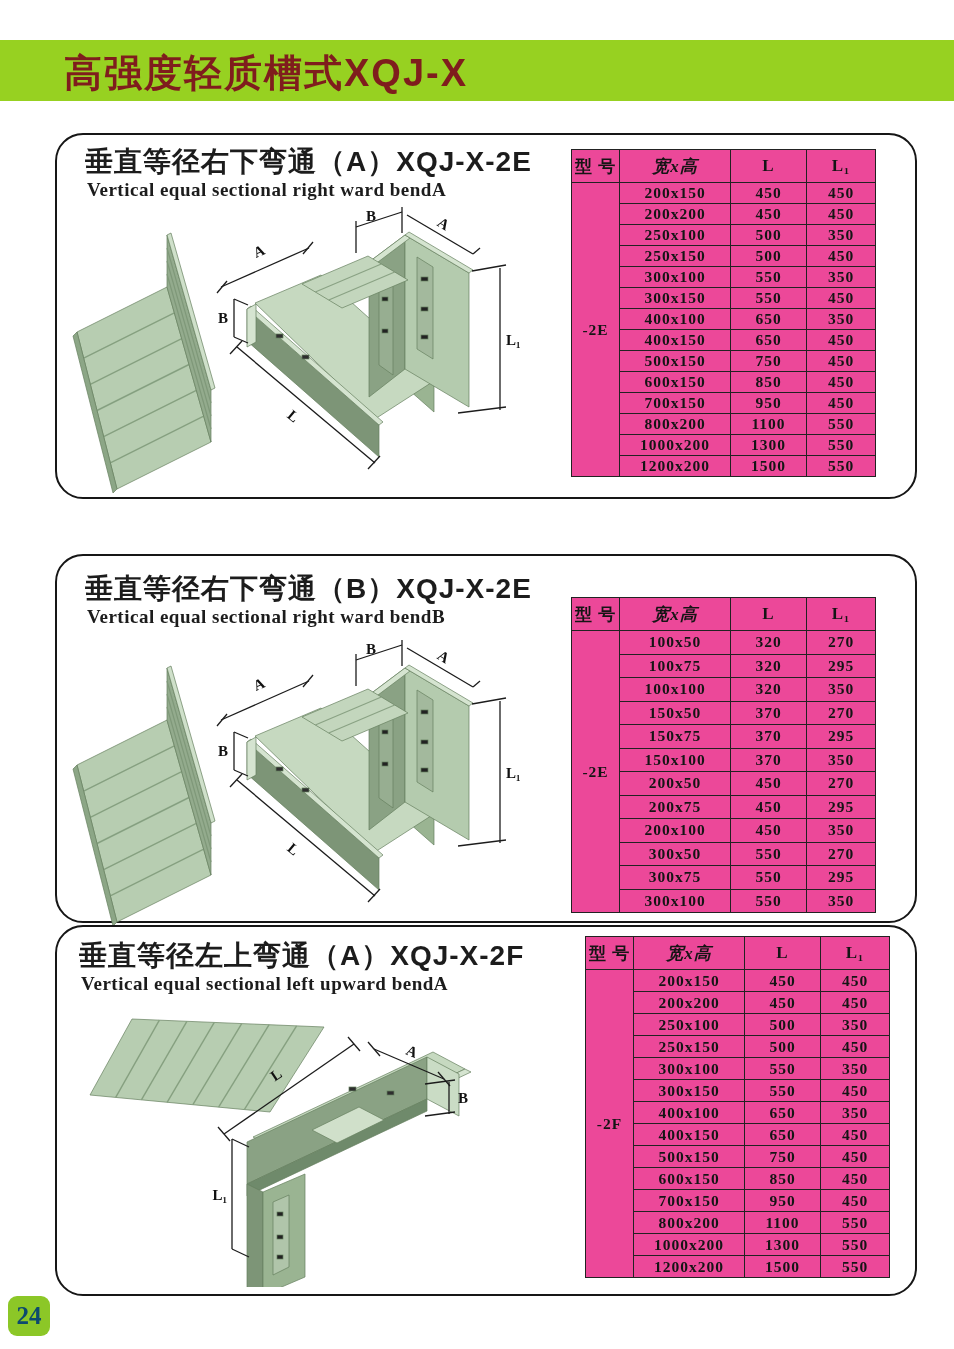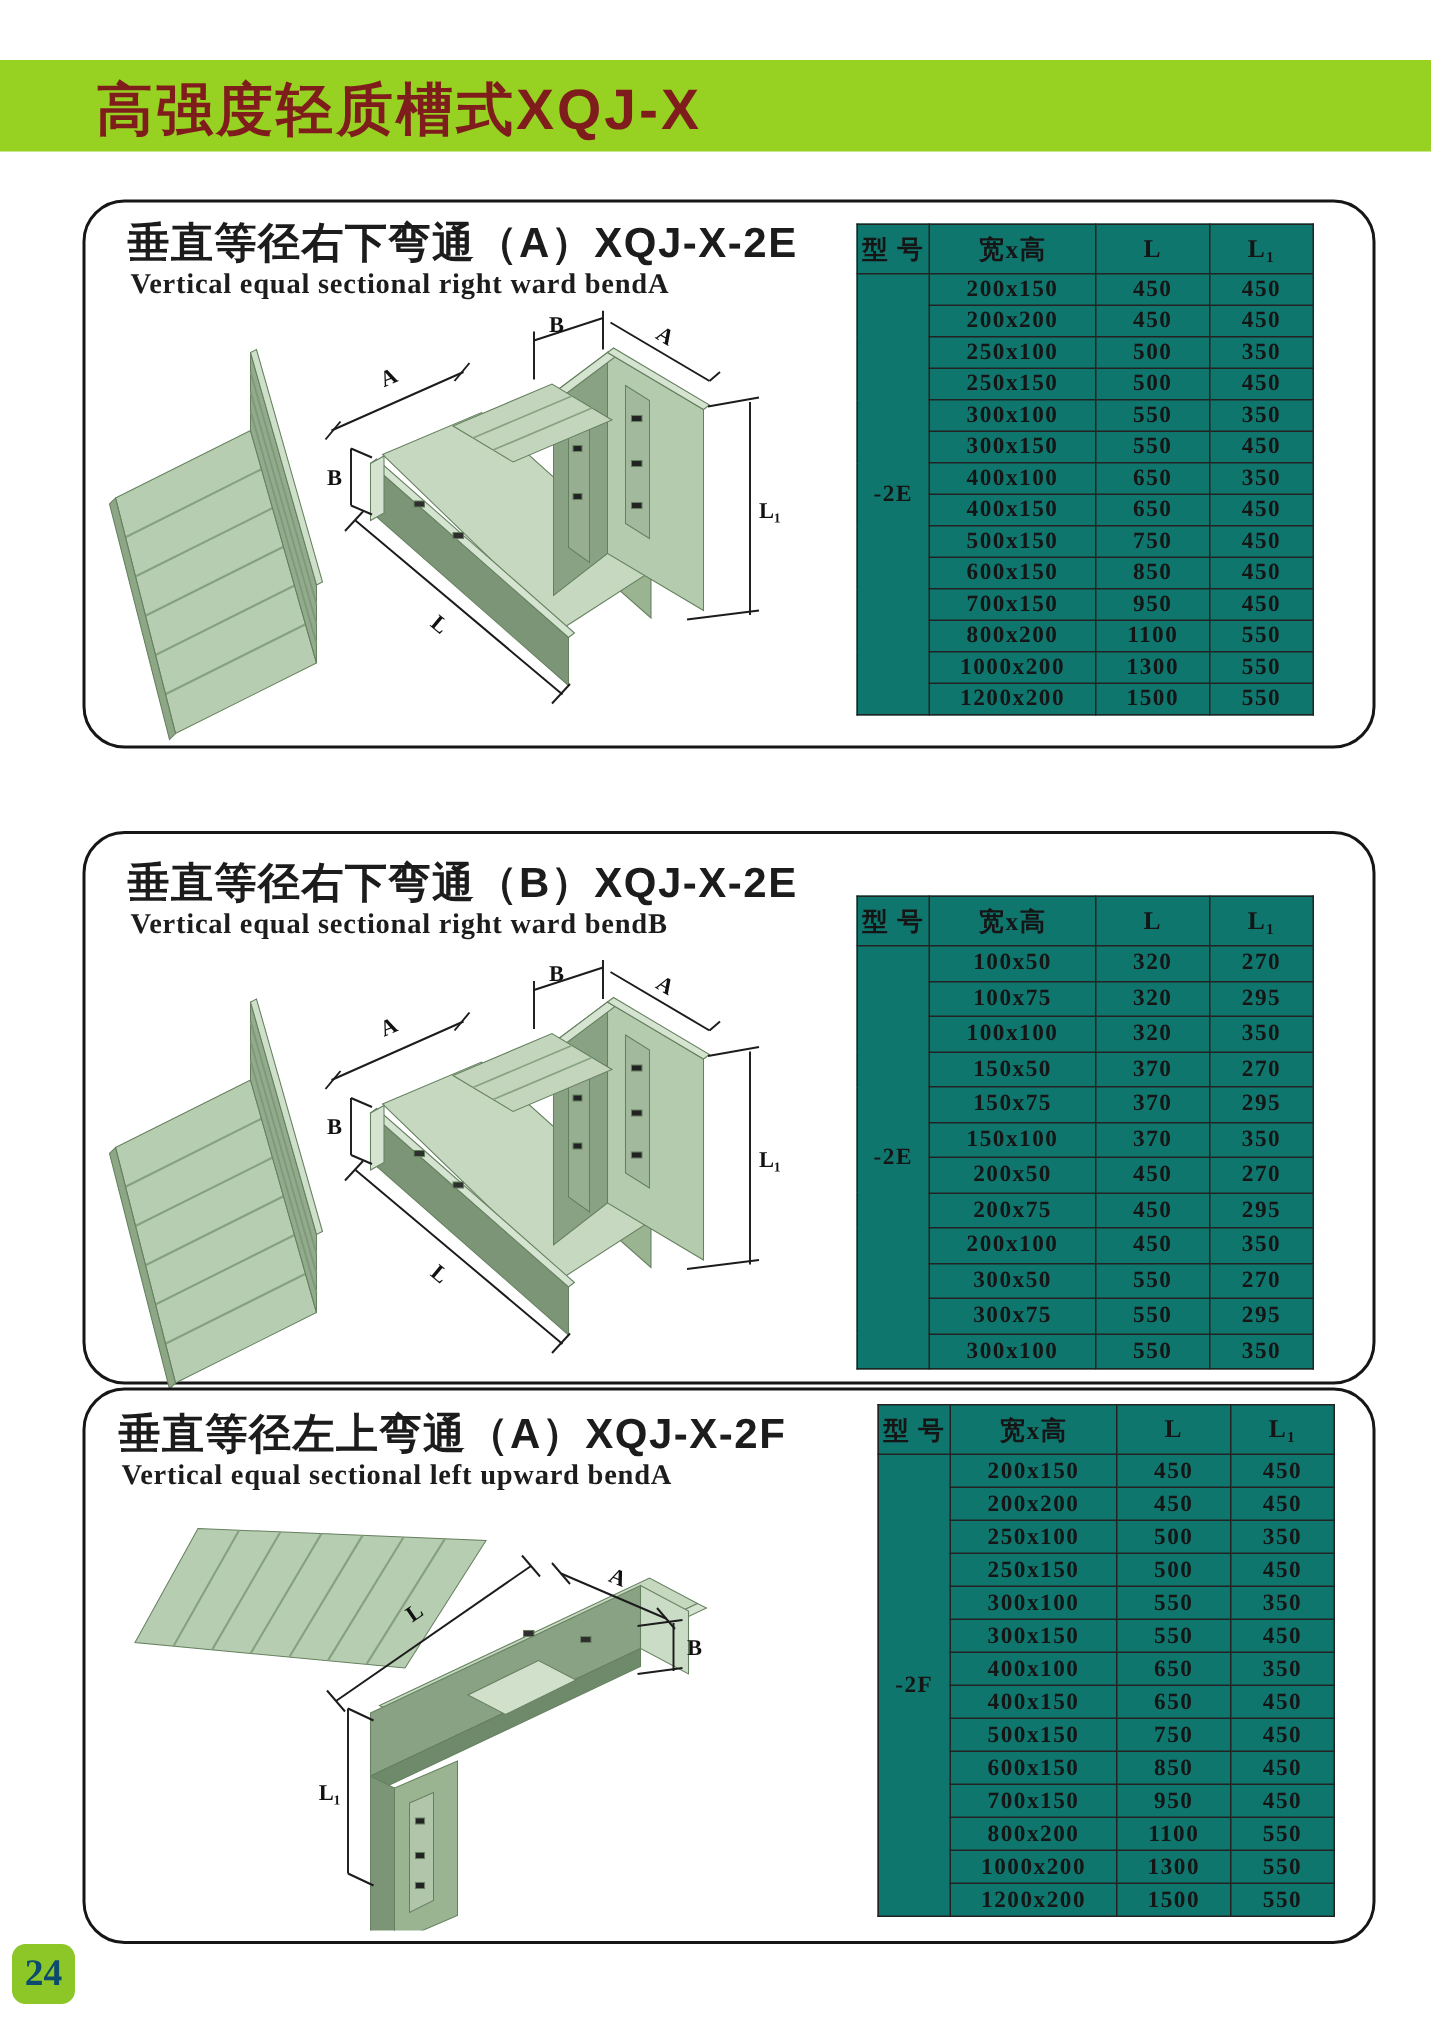--- a/index.html
+++ b/index.html
@@ -15,33 +15,33 @@
   .panel{position:absolute;left:55px;width:858px;border:2.5px solid #161616;border-radius:28px;background:#fff;}
   #panel-1{top:133px;height:362px;}
   #panel-2{top:554px;height:365px;}
   #panel-3{top:925px;height:367px;}
 
   .sec-title-zh{position:absolute;font-size:28px;font-weight:bold;color:#1c1c1c;letter-spacing:1px;white-space:nowrap;}
   .sec-title-en{position:absolute;font-size:19px;font-weight:bold;color:#1c1c1c;
                 font-family:"Liberation Serif","DejaVu Serif",serif;letter-spacing:.5px;white-space:nowrap;}
 
   
-  table.spec{position:absolute;border-collapse:collapse;table-layout:fixed;width:300px;background:#0f766e;
+  table.spec{position:absolute;border-collapse:collapse;table-layout:fixed;width:300px;background:#ec4899;
              font-family:"Liberation Serif","DejaVu Serif",serif;color:#151515;}
   table.spec th,table.spec td{border:1.6px solid #222;text-align:center;font-weight:bold;padding:0;}
   table.spec th{font-size:17px;height:32px;letter-spacing:1px;}
   table.spec td{font-size:15.5px;letter-spacing:1px;}
   #table-1{left:514px;top:14px;}
   #table-2{left:514px;top:41px;}
   #table-3{left:528px;top:9px;}
   #table-1 td{height:20px;}
   #table-2 td{height:22.5px;}
   #table-3 td{height:21px;}
   .col-model{width:47px;}
-  .col-size{width:110px;}
+  .col-size{width:110px;font-style:italic;}
   .col-l{width:75px;}
   .col-l1{width:68px;}
   td.model-cell{font-size:17px;letter-spacing:0;}
 
   
   .diagram{position:absolute;}
   #diagram-1{left:12px;top:72px;}
   #diagram-2{left:12px;top:84px;}
   #diagram-3{left:30px;top:60px;}
   .dimtext{font-family:"Liberation Serif","DejaVu Serif",serif;font-weight:bold;font-size:15px;fill:#111;}

